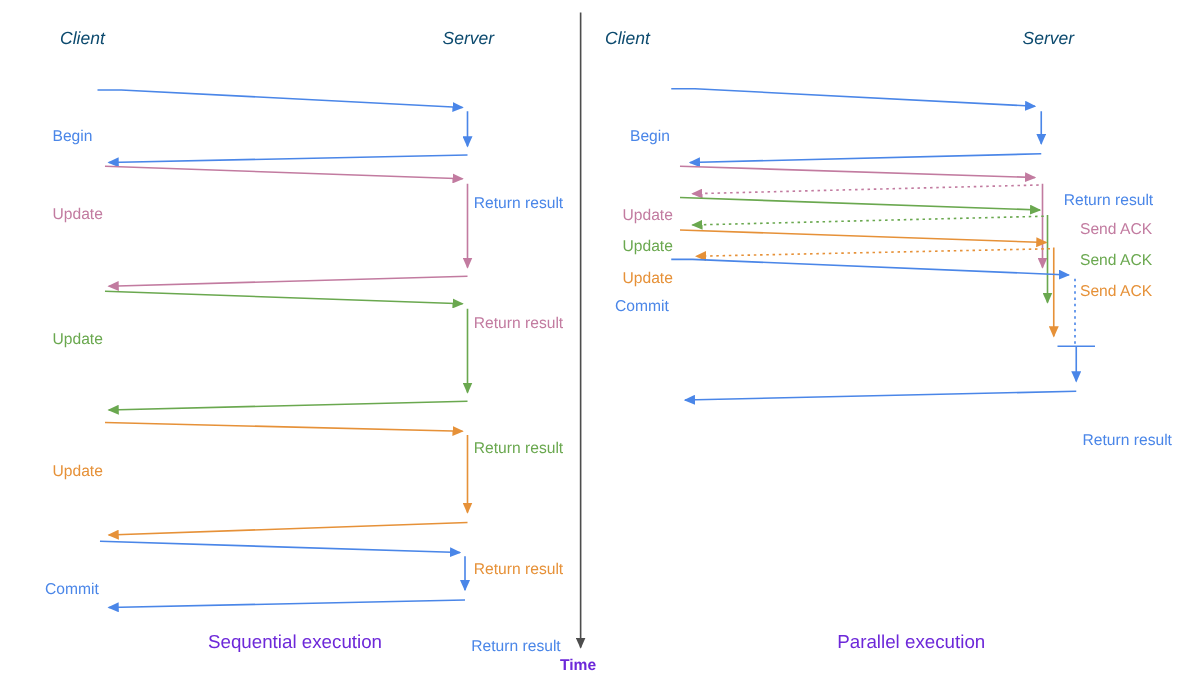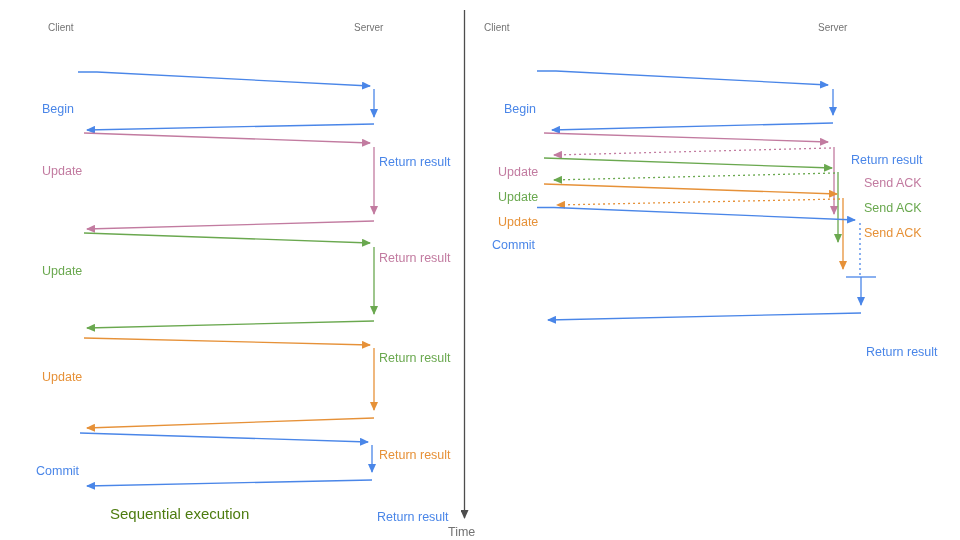--- a/index.html
+++ b/index.html
@@ -1,22 +1,22 @@
 <!DOCTYPE html>
 <html><head>
 <meta charset="utf-8">
 <style>
   html,body{margin:0;padding:0;background:#ffffff;}
   .stage{position:relative;width:960px;height:540px;background:#ffffff;overflow:hidden;
          font-family:"Liberation Sans", sans-serif;}
   .stage svg{position:absolute;left:0;top:0;}
   .lbl{position:absolute;font-size:12.5px;white-space:nowrap;line-height:14px;margin-top:40px;}
-  .hdr{position:absolute;font-size:10px;color:#737373;white-space:nowrap;}
-  .cap{position:absolute;font-size:15px;color:#4d7c0f;white-space:nowrap;}
-  .axis-lbl{position:absolute;font-size:12.5px;color:#737373;white-space:nowrap;}
+  .hdr{position:absolute;font-style:italic;font-size:14px;color:#0c4a6e;white-space:nowrap;}
+  .cap{position:absolute;font-size:15px;color:#6d28d9;text-align:center;white-space:nowrap;}
+  .axis-lbl{position:absolute;font-size:12.5px;color:#6d28d9;white-space:nowrap;font-weight:bold;}
   .t-blue{color:#4a86e8;}
   .t-pink{color:#c27ba0;}
   .t-green{color:#6aa84f;}
   .t-orange{color:#e69138;}
 </style>
 </head>
 <body>
 
 <div class="stage">
 
@@ -121,16 +121,17 @@
 
   <div class="lbl t-green" style="left:498px;top:150px;">Update</div>
   <div class="lbl t-green" style="left:864px;top:161px;">Send ACK</div>
 
   <div class="lbl t-orange" style="left:498px;top:175px;">Update</div>
   <div class="lbl t-orange" style="left:864px;top:186px;">Send ACK</div>
 
   <div class="lbl t-blue" style="left:492px;top:198px;">Commit</div>
   <div class="lbl t-blue" style="left:866px;top:305px;">Return result</div>
 
+  <div class="cap" style="left:602px;top:505px;width:254px;">Parallel execution</div>
 
   <div class="axis-lbl" style="left:448px;top:525px;">Time</div>
 
 </div>
 
 </body></html>

